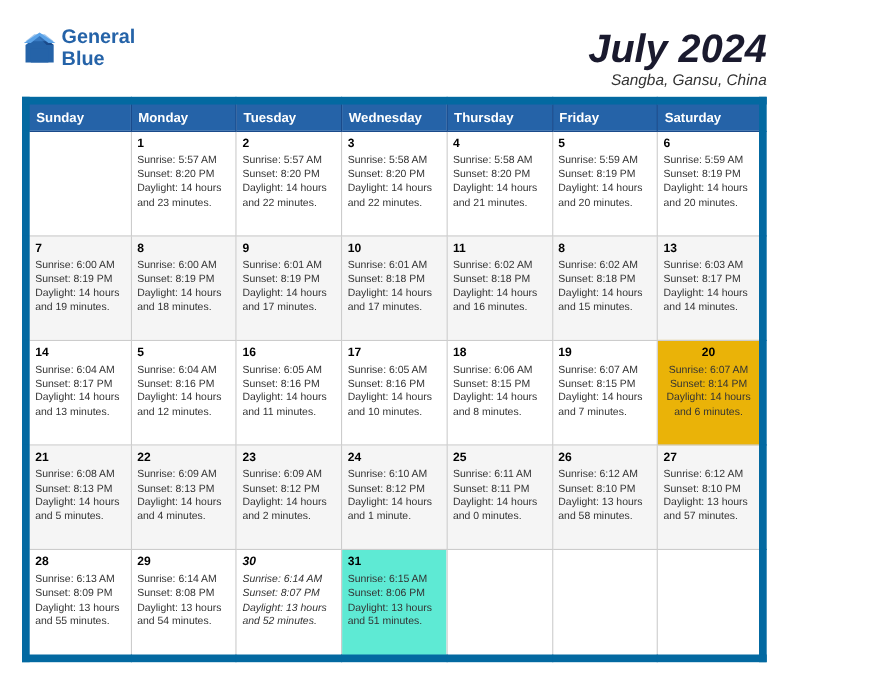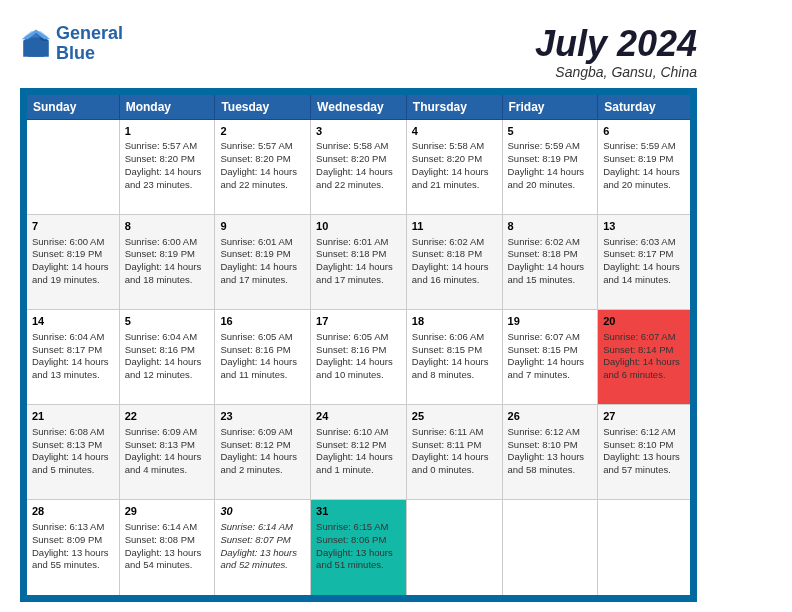--- a/index.html
+++ b/index.html
@@ -142,35 +142,35 @@
           <td style="background: rgb(245, 245, 245);"><span class="day-num">8</span><span>Sunrise: 6:02 AM</span><br><span>Sunset: 8:18 PM</span><br><span>Daylight: 14 hours and 15 minutes.</span></td>
           <td style="background: rgb(245, 245, 245);"><span class="day-num">13</span><span>Sunrise: 6:03 AM</span><br><span>Sunset: 8:17 PM</span><br><span>Daylight: 14 hours and 14 minutes.</span></td>
         </tr>
         <tr>
           <td style="background: rgb(255, 255, 255);"><span class="day-num">14</span><span>Sunrise: 6:04 AM</span><br><span>Sunset: 8:17 PM</span><br><span>Daylight: 14 hours and 13 minutes.</span></td>
           <td style="background: rgb(255, 255, 255);"><span class="day-num">5</span><span>Sunrise: 6:04 AM</span><br><span>Sunset: 8:16 PM</span><br><span>Daylight: 14 hours and 12 minutes.</span></td>
           <td style="background: rgb(255, 255, 255);"><span class="day-num">16</span><span>Sunrise: 6:05 AM</span><br><span>Sunset: 8:16 PM</span><br><span>Daylight: 14 hours and 11 minutes.</span></td>
           <td style="background: rgb(255, 255, 255);"><span class="day-num">17</span><span>Sunrise: 6:05 AM</span><br><span>Sunset: 8:16 PM</span><br><span>Daylight: 14 hours and 10 minutes.</span></td>
           <td style="background: rgb(255, 255, 255);"><span class="day-num">18</span><span>Sunrise: 6:06 AM</span><br><span>Sunset: 8:15 PM</span><br><span>Daylight: 14 hours and 8 minutes.</span></td>
           <td style="background: rgb(255, 255, 255);"><span class="day-num">19</span><span>Sunrise: 6:07 AM</span><br><span>Sunset: 8:15 PM</span><br><span>Daylight: 14 hours and 7 minutes.</span></td>
-          <td style="background: #ef4444;"><span class="day-num">20</span><span>Sunrise: 6:07 AM</span><br><span>Sunset: 8:14 PM</span><br><span>Daylight: 14 hours and 6 minutes.</span></td>
+          <td style="background: #eab308; text-align: center;"><span class="day-num">20</span><span>Sunrise: 6:07 AM</span><br><span>Sunset: 8:14 PM</span><br><span>Daylight: 14 hours and 6 minutes.</span></td>
         </tr>
         <tr>
           <td style="background: rgb(245, 245, 245);"><span class="day-num">21</span><span>Sunrise: 6:08 AM</span><br><span>Sunset: 8:13 PM</span><br><span>Daylight: 14 hours and 5 minutes.</span></td>
           <td style="background: rgb(245, 245, 245);"><span class="day-num">22</span><span>Sunrise: 6:09 AM</span><br><span>Sunset: 8:13 PM</span><br><span>Daylight: 14 hours and 4 minutes.</span></td>
           <td style="background: rgb(245, 245, 245);"><span class="day-num">23</span><span>Sunrise: 6:09 AM</span><br><span>Sunset: 8:12 PM</span><br><span>Daylight: 14 hours and 2 minutes.</span></td>
           <td style="background: rgb(245, 245, 245);"><span class="day-num">24</span><span>Sunrise: 6:10 AM</span><br><span>Sunset: 8:12 PM</span><br><span>Daylight: 14 hours and 1 minute.</span></td>
           <td style="background: rgb(245, 245, 245);"><span class="day-num">25</span><span>Sunrise: 6:11 AM</span><br><span>Sunset: 8:11 PM</span><br><span>Daylight: 14 hours and 0 minutes.</span></td>
           <td style="background: rgb(245, 245, 245);"><span class="day-num">26</span><span>Sunrise: 6:12 AM</span><br><span>Sunset: 8:10 PM</span><br><span>Daylight: 13 hours and 58 minutes.</span></td>
           <td style="background: rgb(245, 245, 245);"><span class="day-num">27</span><span>Sunrise: 6:12 AM</span><br><span>Sunset: 8:10 PM</span><br><span>Daylight: 13 hours and 57 minutes.</span></td>
         </tr>
         <tr>
           <td style="background: rgb(255, 255, 255);"><span class="day-num">28</span><span>Sunrise: 6:13 AM</span><br><span>Sunset: 8:09 PM</span><br><span>Daylight: 13 hours and 55 minutes.</span></td>
           <td style="background: rgb(255, 255, 255);"><span class="day-num">29</span><span>Sunrise: 6:14 AM</span><br><span>Sunset: 8:08 PM</span><br><span>Daylight: 13 hours and 54 minutes.</span></td>
           <td style="background: rgb(255, 255, 255); font-style: italic;"><span class="day-num">30</span><span>Sunrise: 6:14 AM</span><br><span>Sunset: 8:07 PM</span><br><span>Daylight: 13 hours and 52 minutes.</span></td>
-          <td style="background: #14b8a6;"><span class="day-num">31</span><span>Sunrise: 6:15 AM</span><br><span>Sunset: 8:06 PM</span><br><span>Daylight: 13 hours and 51 minutes.</span></td>
+          <td style="background: #5eead4;"><span class="day-num">31</span><span>Sunrise: 6:15 AM</span><br><span>Sunset: 8:06 PM</span><br><span>Daylight: 13 hours and 51 minutes.</span></td>
           <td style="background: rgb(255, 255, 255);"></td>
           <td style="background: rgb(255, 255, 255);"></td>
           <td style="background: rgb(255, 255, 255);"></td>
         </tr>
       </tbody>
   </table>
 </div>
 
 </body></html>

